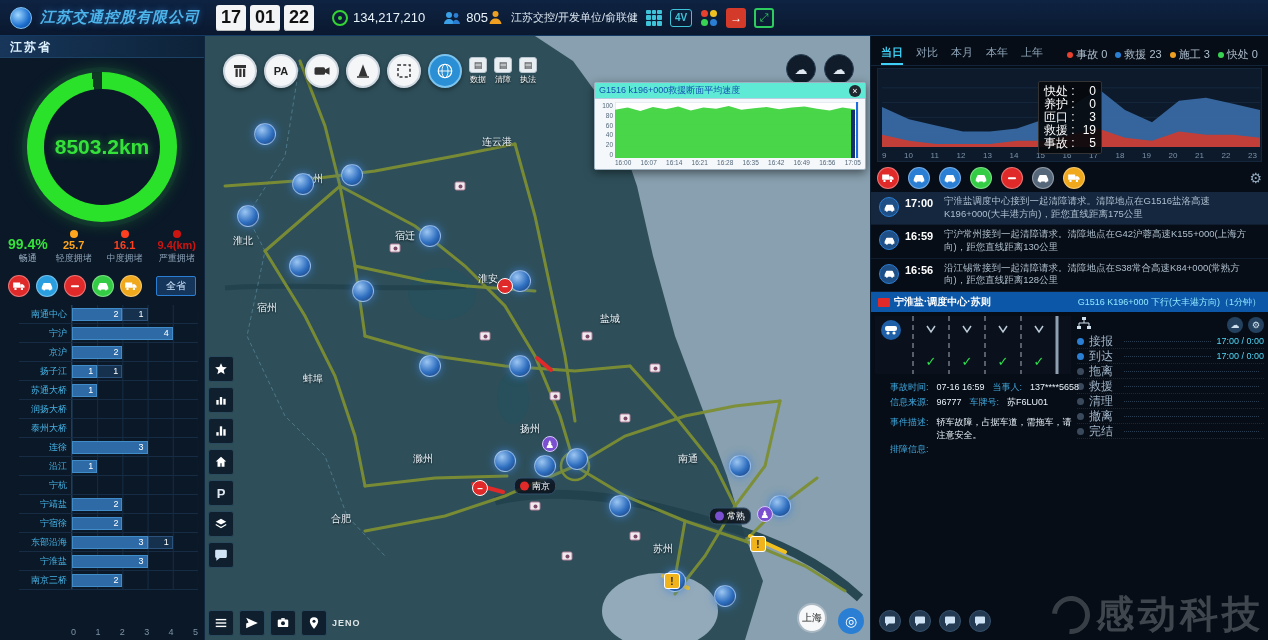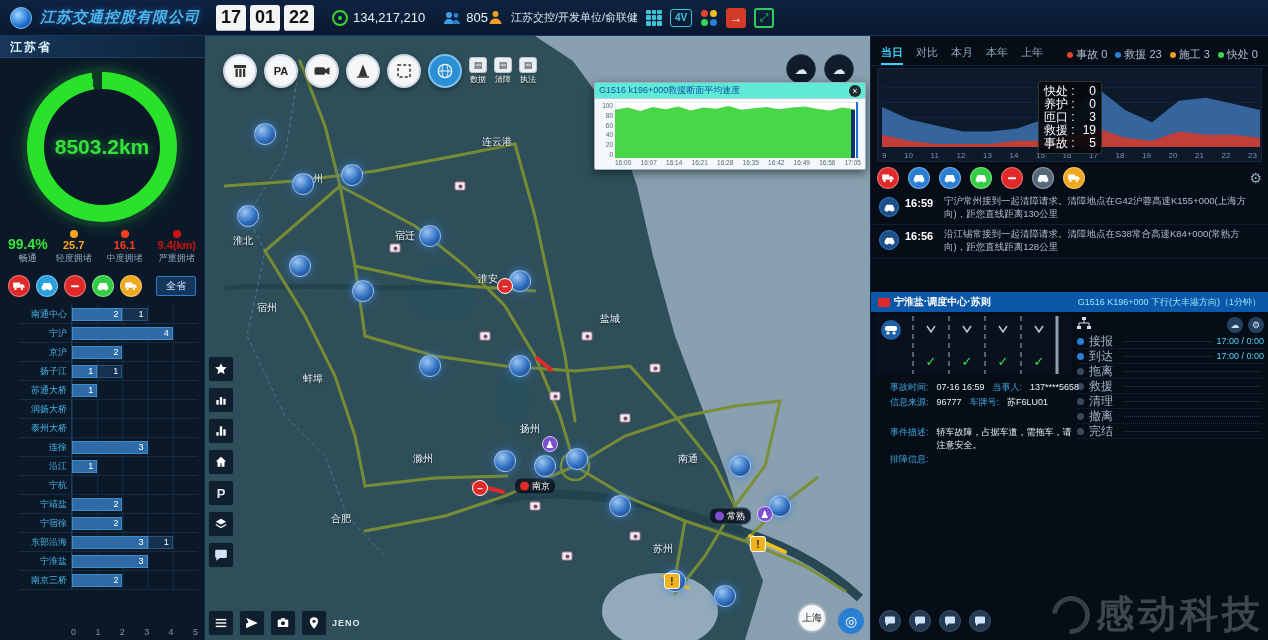--- a/index.html
+++ b/index.html
@@ -130,21 +130,21 @@
 .tl-head .hcb{width:16px;height:16px;border-radius:50%;background:#24425f;color:#cfe0ee;font-size:9px;display:flex;align-items:center;justify-content:center;cursor:pointer}
 .tl-row{display:flex;align-items:center;gap:5px;height:15px;border-bottom:1px dotted #16283c}
 .tl-dot{width:7px;height:7px;border-radius:50%;flex:none}
 .tl-lab{color:#9fb4c8;font-size:12px;width:30px}
 .tl-line{flex:1;border-bottom:1px dotted #2a3c50;height:1px}
 .tl-val{color:#4fd8f8;font-size:9px}
 .details{position:absolute;left:19px;width:196px;top:344px}
 .drow{display:flex;gap:8px;line-height:15px}
 .dk{color:#3fa9e0;font-size:9px;flex:none}
 .dv{color:#e8f2fa;font-size:9px}
-.ddesc{margin-top:16px;line-height:13px}
+.ddesc{margin-top:6px;line-height:13px}
 .chatrow{position:absolute;left:8px;bottom:8px;display:flex;gap:8px}
 .chat-btn{width:22px;height:22px;border-radius:50%;background:#233a52;border:1px solid #35506c;color:#cfe3f5;display:flex;align-items:center;justify-content:center;cursor:pointer}
 .chat-btn svg{width:12px;height:12px}
 .watermark{position:absolute;right:4px;bottom:0px;display:flex;align-items:center;gap:6px;opacity:.85}
 .wm-logo{width:38px;height:38px;border-radius:50%;border:5px solid #41474e;border-left-color:transparent;transform:rotate(-40deg)}
 .wm-text{color:#4a5057;font-size:38px;font-weight:bold;letter-spacing:4px;font-family:"Liberation Sans","DejaVu Sans",sans-serif}
 </style>
 </head>
 <body>
 
@@ -756,20 +756,29 @@
                 <path d="M14 9h4.5l3 3v3H14z" fill="#fff"></path>
                 <circle cx="6" cy="17" r="2" fill="#fff"></circle>
                 <circle cx="17" cy="17" r="2" fill="#fff"></circle>
               </svg>
             </span>
           </span>
         <span class="gear">⚙</span>
       </div>
 
       <div class="events" id="events">
+          <div class="event sel">
+            <span class="eicon">
+              <svg viewBox="0 0 24 24">
+                <path d="M3 14l2.4-5.4A2 2 0 0 1 7.2 7h9.6a2 2 0 0 1 1.8 1.6L21 14v4h-2.3a1.9 1.9 0 0 1-3.8 0H9.1a1.9 1.9 0 0 1-3.8 0H3z" fill="#fff"></path>
+              </svg>
+            </span>
+            <span class="etime">17:00</span>
+            <span class="etext">宁淮盐调度中心接到一起清障请求。清障地点在G1516盐洛高速K196+000(大丰港方向)，距您直线距离175公里</span>
+          </div>
           <div class="event">
             <span class="eicon">
               <svg viewBox="0 0 24 24">
                 <path d="M3 14l2.4-5.4A2 2 0 0 1 7.2 7h9.6a2 2 0 0 1 1.8 1.6L21 14v4h-2.3a1.9 1.9 0 0 1-3.8 0H9.1a1.9 1.9 0 0 1-3.8 0H3z" fill="#fff"></path>
               </svg>
             </span>
             <span class="etime">16:59</span>
             <span class="etext">宁沪常州接到一起清障请求。清障地点在G42沪蓉高速K155+000(上海方向)，距您直线距离130公里</span>
           </div>
           <div class="event">

